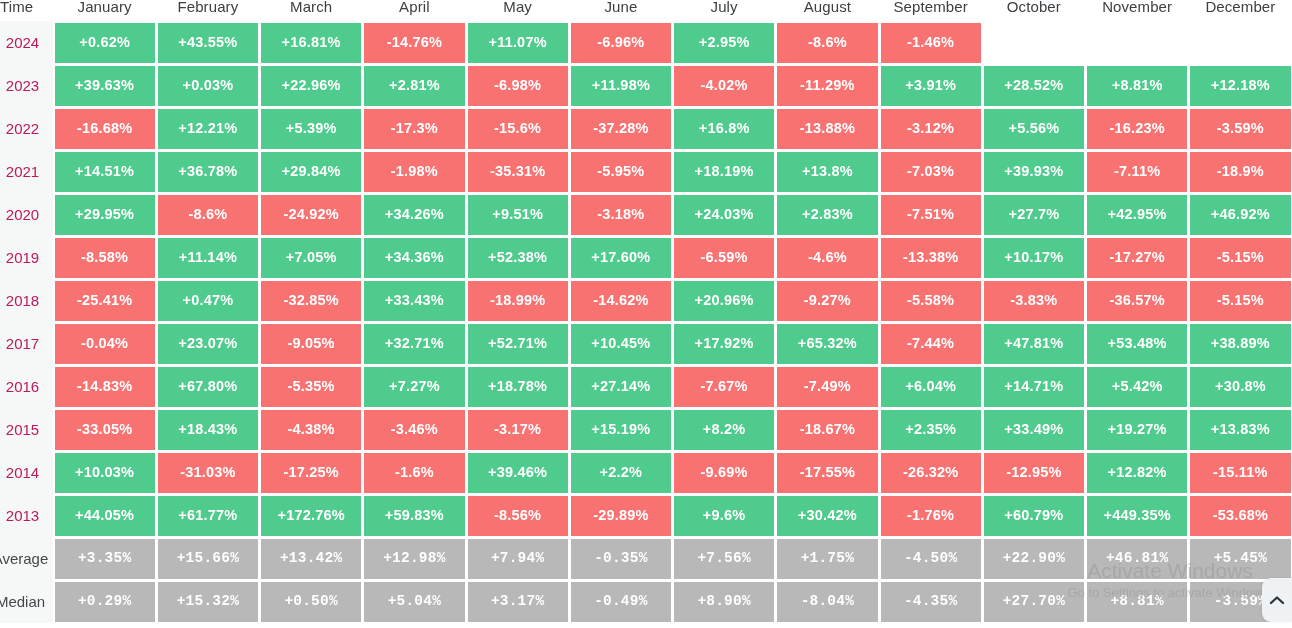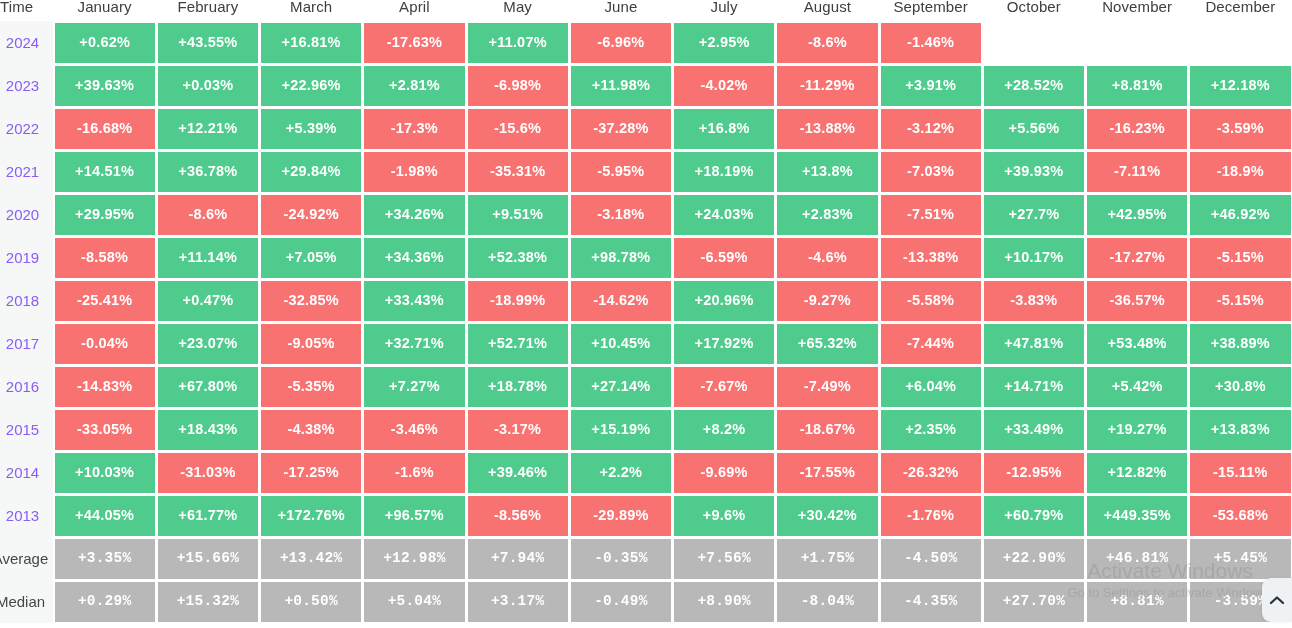--- a/index.html
+++ b/index.html
@@ -48,21 +48,21 @@
   table.perf thead th.time-head {
     text-align: left;
     padding-left: 0px;
   }
   col.c-time { width: 53px; }
   col.c-mon  { width: 103.25px; }
 
   td.rowlabel {
     width: 53px;
     background: #f6f8f8;
-    color: #8b5cf6;
+    color: #be185d;
     font-size: 15px;
     text-align: center;
     height: 43px;
     padding: 0;
     white-space: nowrap;
     overflow: hidden;
   }
   td.rowlabel.summary {
     background: #f6f8f8;
     color: #44484b;
@@ -182,21 +182,21 @@
           <td class="cell">
             <div class="chip pos">+0.62%</div>
           </td>
           <td class="cell">
             <div class="chip pos">+43.55%</div>
           </td>
           <td class="cell">
             <div class="chip pos">+16.81%</div>
           </td>
           <td class="cell">
-            <div class="chip neg">-17.63%</div>
+            <div class="chip neg">-14.76%</div>
           </td>
           <td class="cell">
             <div class="chip pos">+11.07%</div>
           </td>
           <td class="cell">
             <div class="chip neg">-6.96%</div>
           </td>
           <td class="cell">
             <div class="chip pos">+2.95%</div>
           </td>
@@ -393,21 +393,21 @@
           <td class="cell">
             <div class="chip pos">+7.05%</div>
           </td>
           <td class="cell">
             <div class="chip pos">+34.36%</div>
           </td>
           <td class="cell">
             <div class="chip pos">+52.38%</div>
           </td>
           <td class="cell">
-            <div class="chip pos">+98.78%</div>
+            <div class="chip pos">+17.60%</div>
           </td>
           <td class="cell">
             <div class="chip neg">-6.59%</div>
           </td>
           <td class="cell">
             <div class="chip neg">-4.6%</div>
           </td>
           <td class="cell">
             <div class="chip neg">-13.38%</div>
           </td>
@@ -633,21 +633,21 @@
           <td class="cell">
             <div class="chip pos">+44.05%</div>
           </td>
           <td class="cell">
             <div class="chip pos">+61.77%</div>
           </td>
           <td class="cell">
             <div class="chip pos">+172.76%</div>
           </td>
           <td class="cell">
-            <div class="chip pos">+96.57%</div>
+            <div class="chip pos">+59.83%</div>
           </td>
           <td class="cell">
             <div class="chip neg">-8.56%</div>
           </td>
           <td class="cell">
             <div class="chip neg">-29.89%</div>
           </td>
           <td class="cell">
             <div class="chip pos">+9.6%</div>
           </td>

